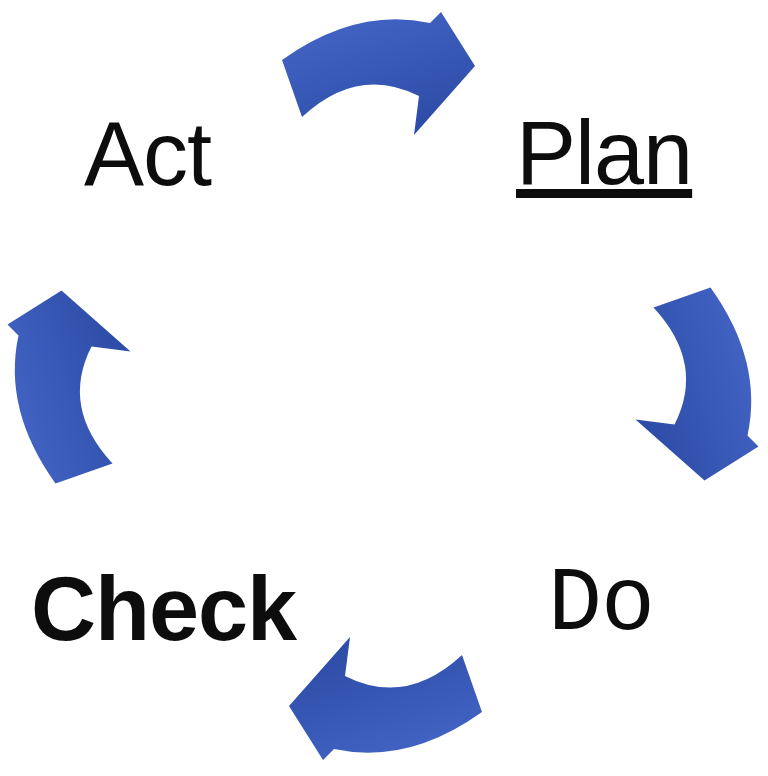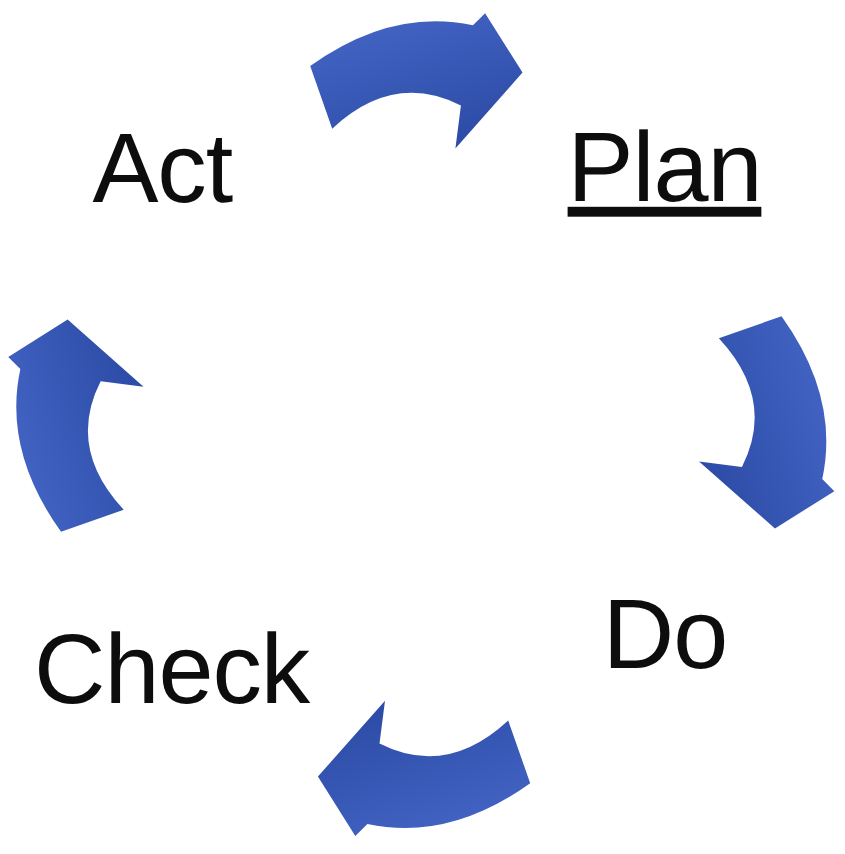--- a/index.html
+++ b/index.html
@@ -25,22 +25,22 @@
     position: absolute;
     font-size: 90px;
     line-height: 1;
     letter-spacing: -1px;
     color: var(--text-color, #0d0d0d);
     white-space: nowrap;
     user-select: none;
   }
   .label-act   { left: 84px;  top: 109px; }
   .label-plan  { left: 516px; top: 108px; text-decoration: underline; }
-  .label-check { left: 31px;  top: 564px; }
-  .label-do    { left: 548px; top: 532px; }
+  .label-check { left: 31px;  top: 564px; font-weight: bold; }
+  .label-do    { left: 548px; top: 560px; font-family: Liberation Mono, monospace; }
 
   .cycle-arrow {
     position: absolute;
     width: 200px;
     height: 135px;
   }
   .arrow-top    { left: 278px; top: 3px; }
   .arrow-right  { left: 600px; top: 316px; transform: rotate(90deg); }
   .arrow-bottom { left: 286px; top: 634px; transform: rotate(180deg); }
   .arrow-left   { left: -34px; top: 320px; transform: rotate(270deg); }

